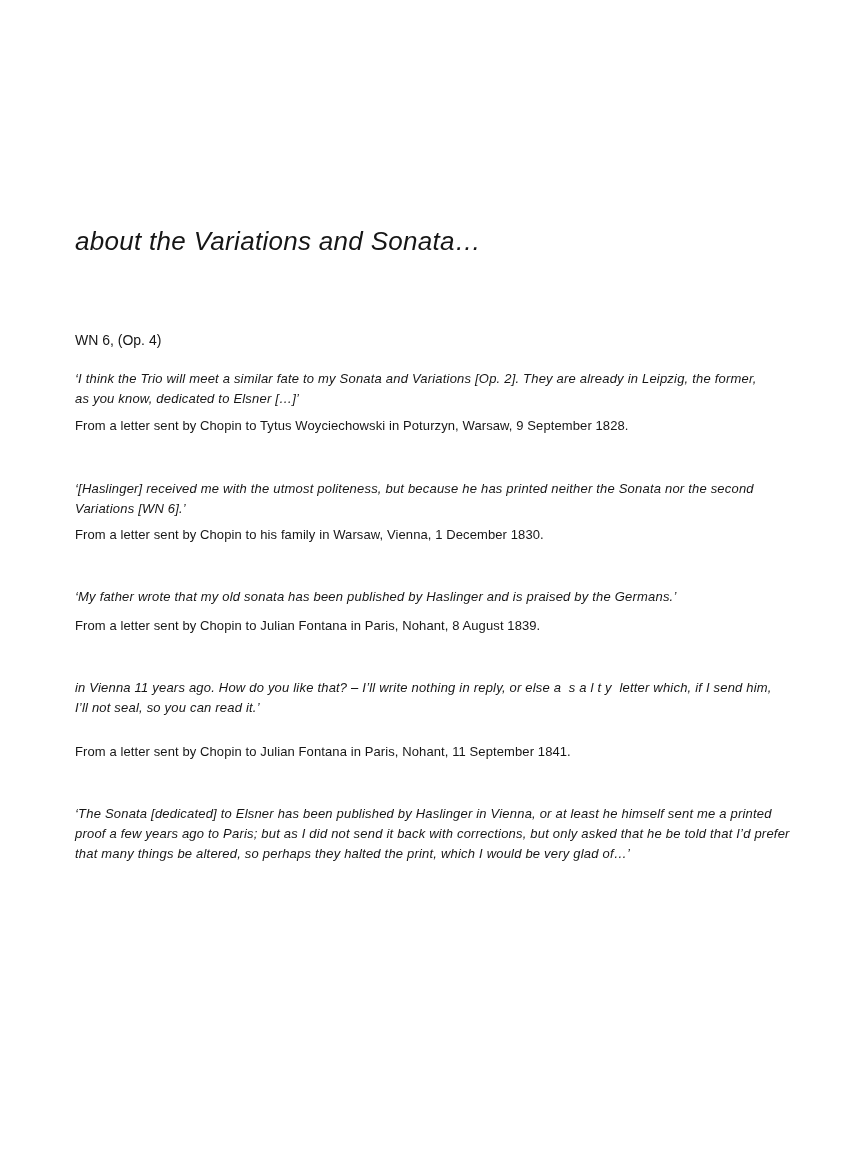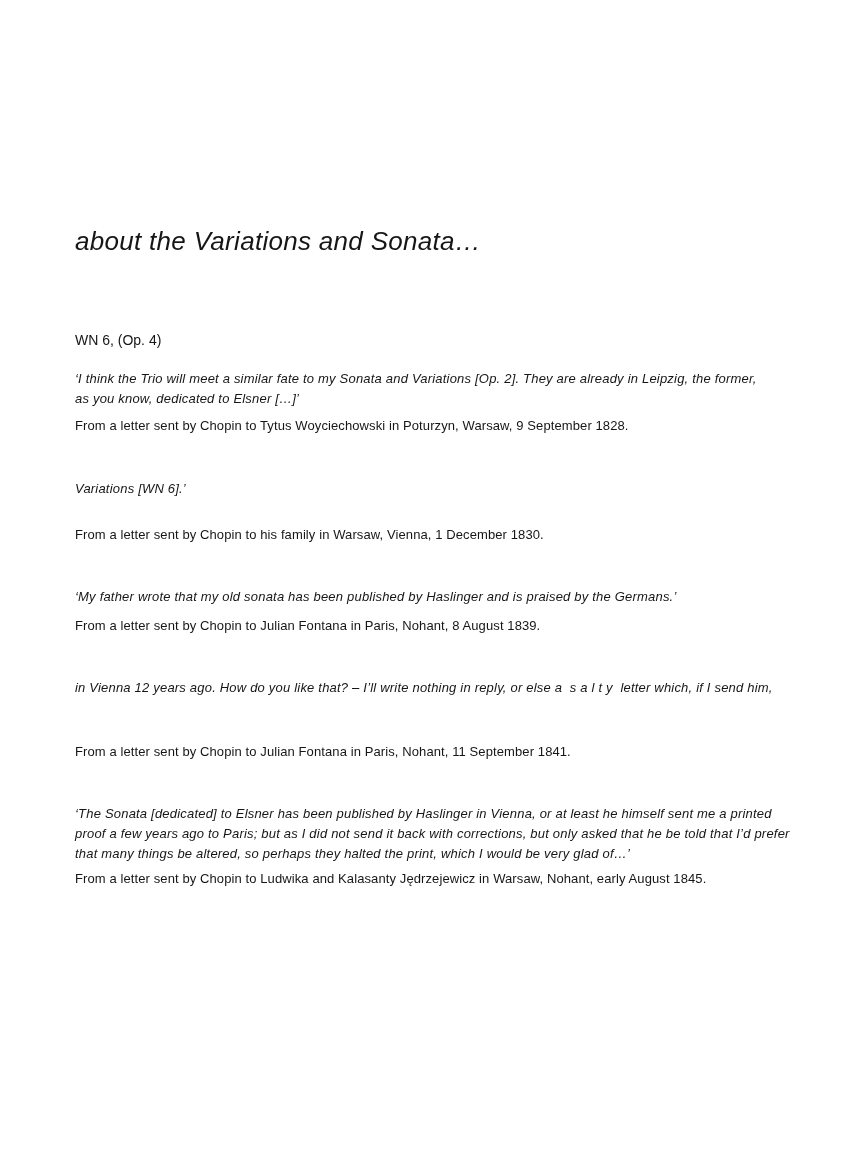--- a/index.html
+++ b/index.html
@@ -65,34 +65,35 @@
 
   <div class="work-heading">WN 6, (Op. 4)</div>
 
   <div class="quote" style="top:369px">
     <div class="quote-line">‘I think the Trio will meet a similar fate to my Sonata and Variations [Op. 2]. They are already in Leipzig, the former,</div>
     <div class="quote-line">as you know, dedicated to Elsner […]’</div>
   </div>
   <div class="source" style="top:419px">From a letter sent by Chopin to Tytus Woyciechowski in Poturzyn, Warsaw, 9 September 1828.</div>
 
   <div class="quote" style="top:479px">
+    <div class="quote-line">‘[Haslinger] received me with the utmost politeness, but because he has printed neither the Sonata nor the second</div>
     <div class="quote-line">Variations [WN 6].’</div>
   </div>
   <div class="source" style="top:528px">From a letter sent by Chopin to his family in Warsaw, Vienna, 1 December 1830.</div>
 
   <div class="quote" style="top:587px">
     <div class="quote-line">‘My father wrote that my old sonata has been published by Haslinger and is praised by the Germans.’</div>
   </div>
   <div class="source" style="top:619px">From a letter sent by Chopin to Julian Fontana in Paris, Nohant, 8 August 1839.</div>
 
   <div class="quote" style="top:678px">
-    <div class="quote-line">in Vienna 12 years ago. How do you like that? – I’ll write nothing in reply, or else a  s a l t y  letter which, if I send him,</div>
+    <div class="quote-line">in Vienna 11 years ago. How do you like that? – I’ll write nothing in reply, or else a  s a l t y  letter which, if I send him,</div>
+    <div class="quote-line">I’ll not seal, so you can read it.’</div>
   </div>
   <div class="source" style="top:745px">From a letter sent by Chopin to Julian Fontana in Paris, Nohant, 11 September 1841.</div>
 
   <div class="quote" style="top:804px">
     <div class="quote-line">‘The Sonata [dedicated] to Elsner has been published by Haslinger in Vienna, or at least he himself sent me a printed</div>
     <div class="quote-line">proof a few years ago to Paris; but as I did not send it back with corrections, but only asked that he be told that I’d prefer</div>
     <div class="quote-line">that many things be altered, so perhaps they halted the print, which I would be very glad of…’</div>
   </div>
-  <div class="source" style="top:872px">From a letter sent by Chopin to Ludwika and Kalasanty Jędrzejewicz in Warsaw, Nohant, early August 1845.</div>
 
 </div>
 
 </body></html>

